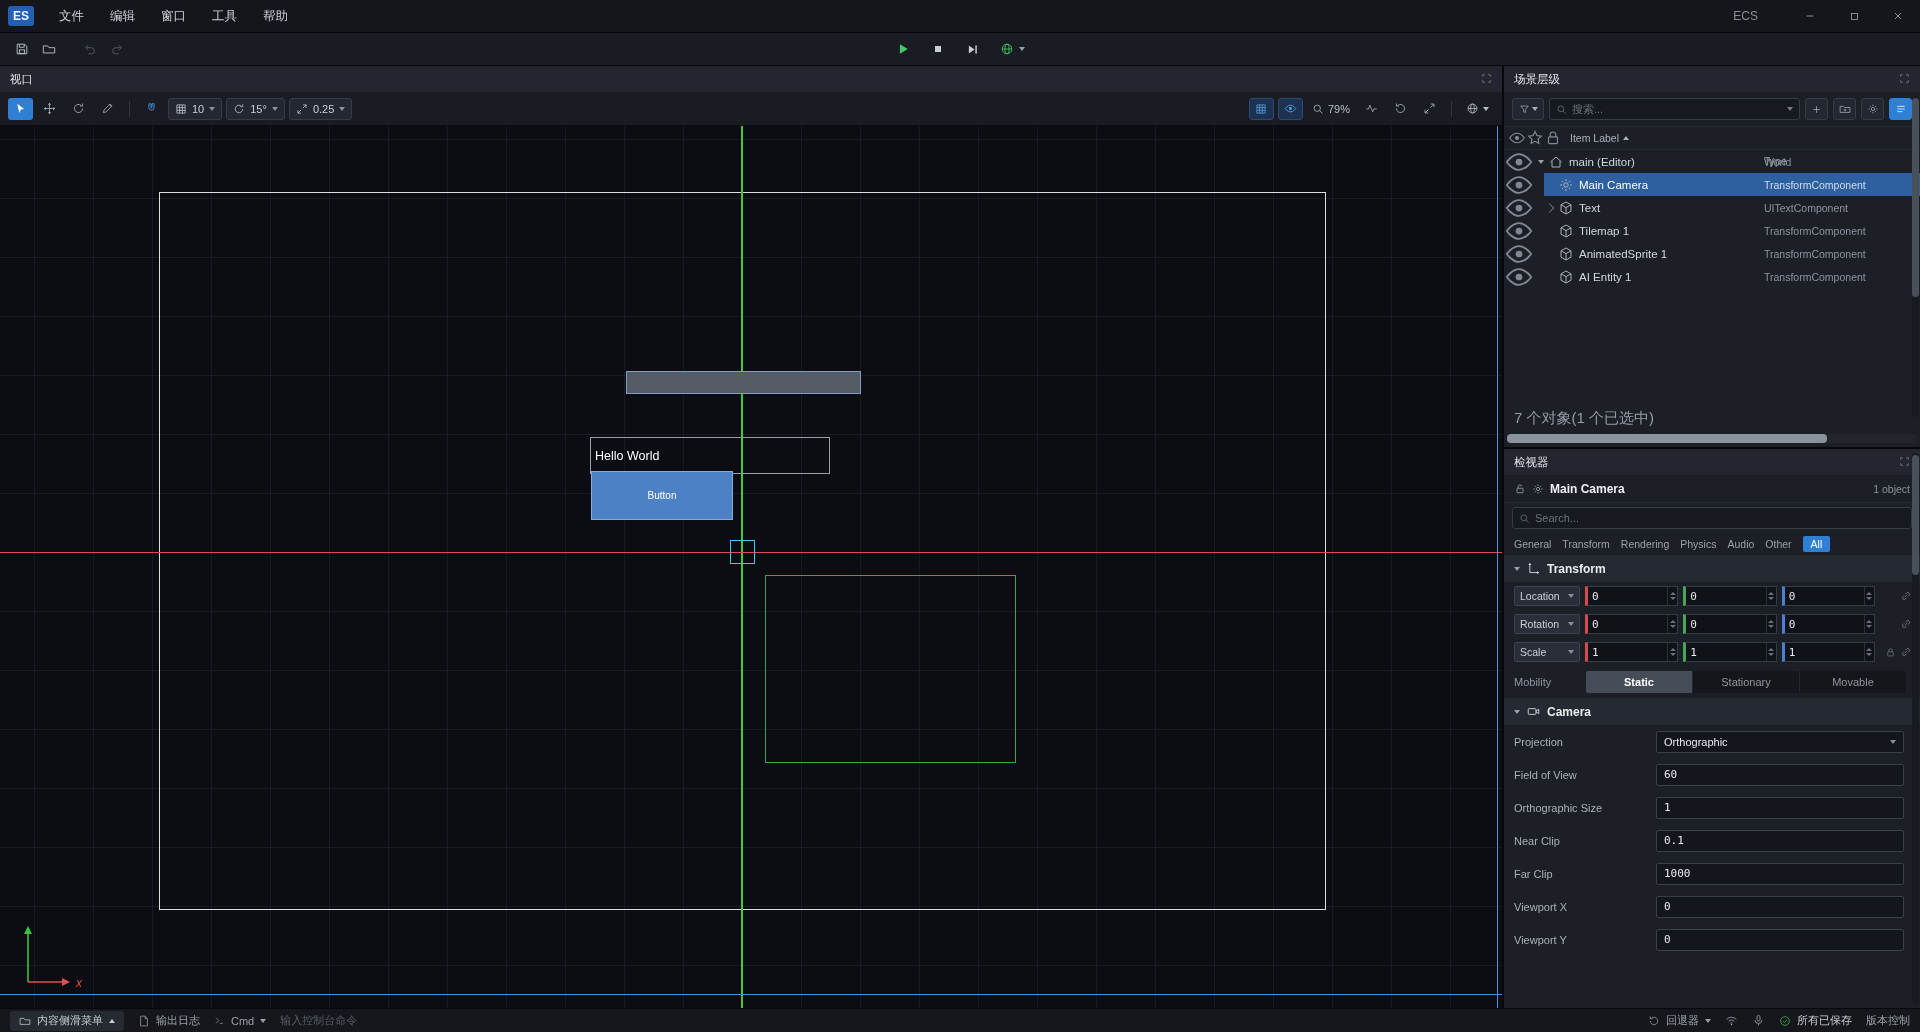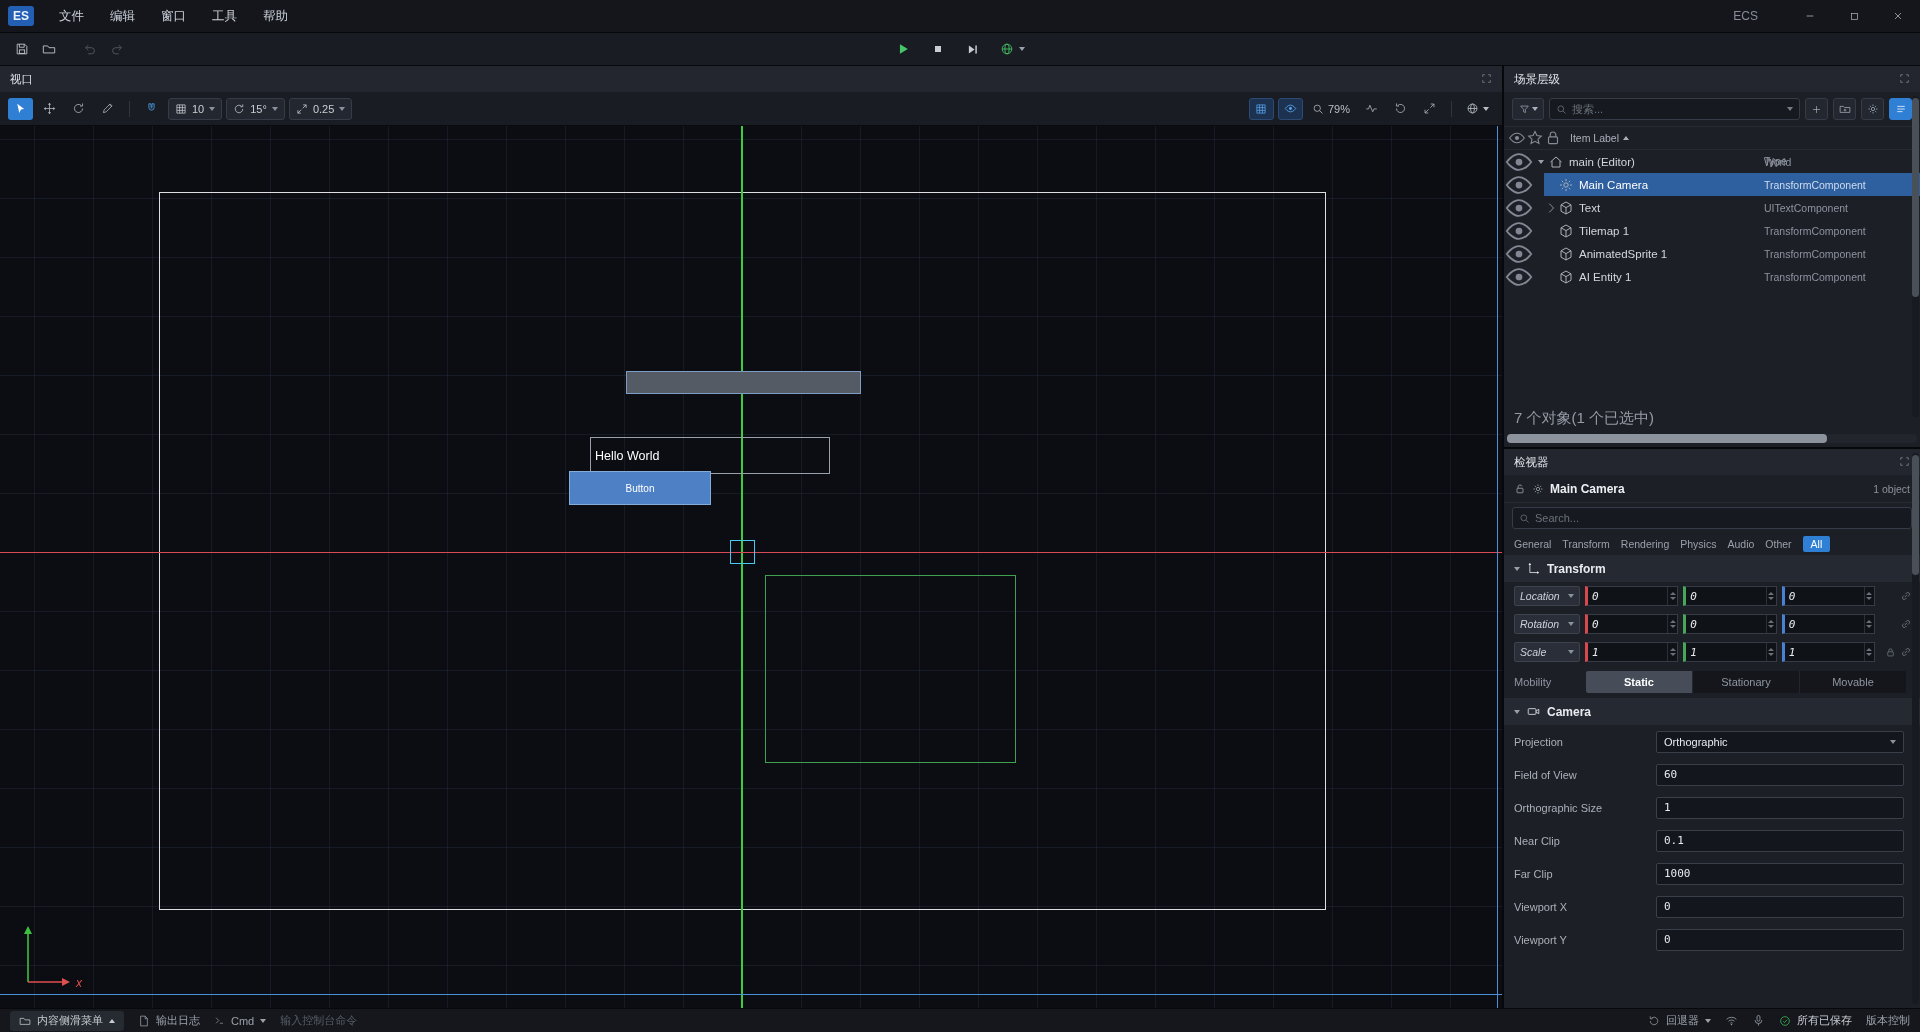--- a/index.html
+++ b/index.html
@@ -58,21 +58,21 @@
   background-image:linear-gradient(rgba(96,118,160,.13) 1px,transparent 1px),
                    linear-gradient(90deg,rgba(96,118,160,.13) 1px,transparent 1px);
   background-size:59px 59px;background-position:34px 13px;}
 .abs{position:absolute;}
 .y-axis{left:741px;top:0;bottom:0;width:2px;background:#3ecb3e;}
 .x-guide{top:426px;left:0;right:0;height:1px;background:#d84a57;}
 .scene-bounds{left:159px;top:66px;width:1167px;height:718px;border:1px solid #dcdee2;}
 .ui-panel{left:626px;top:245px;width:235px;height:23px;background:#555b65;border:1px solid #7d9cc6;}
 .ui-textbox{left:590px;top:311px;width:240px;height:37px;border:1px solid #99a0aa;display:flex;align-items:center;}
 .ui-textbox span{color:#fff;font-size:12.5px;padding-left:4px;}
-.ui-button{left:569px;top:345px;width:142px;height:34px;background:#4d80c5;border:1px solid #85abd9;
+.ui-button{left:591px;top:345px;width:142px;height:49px;background:#4d80c5;border:1px solid #85abd9;
   display:flex;align-items:center;justify-content:center;}
 .ui-button span{color:#fff;font-size:10px;}
 .sel-handle{left:730px;top:414px;width:25px;height:24px;border:1px solid #49c8f0;}
 .region-rect{left:765px;top:449px;width:251px;height:188px;border:1px solid #3fa050;}
 .cam-line{top:868px;left:0;right:0;height:1px;background:#4a90d9;}
 .cam-line-v{top:0;bottom:0;right:4px;width:1px;background:#4a90d9;}
 .gizmo{left:14px;top:794px;width:92px;height:72px;}
 
 
 .right-col{width:416px;display:flex;flex-direction:column;gap:2px;flex:none;justify-content:center;}
@@ -117,21 +117,21 @@
 .insp-search input::placeholder{color:#6b717c;}
 .insp-tabs{display:flex;align-items:center;gap:11px;padding:0 10px;height:23px;font-size:10.5px;color:#9aa0ab;flex:none;}
 .tab.active{background:#2f7fd4;color:#fff;padding:2px 8px;border-radius:2px;}
 .comp-row{height:29px;display:flex;align-items:center;padding:0 10px;border-top:1px solid #262a32;
   border-bottom:1px solid #262a32;font-size:11px;color:#c6cbd3;flex:none;}
 .add-btn{margin-left:auto;margin-right:8px;background:#2f7fd4;color:#fff;font-size:11px;height:19px;
   padding:0 9px;border-radius:2px;display:flex;align-items:center;gap:4px;}
 .section-header{height:27px;background:#252932;display:flex;align-items:center;gap:7px;padding:0 10px;
   font-size:12px;font-weight:bold;color:#e9ebef;flex:none;}
 .section-header .chev{color:#9aa0ab;}
-.vec-row{display:flex;align-items:center;gap:5px;padding:4px 8px 4px 10px;flex:none;font-style:italic;}
+.vec-row{display:flex;align-items:center;gap:5px;padding:4px 8px 4px 10px;flex:none;}
 .vec-label{width:66px;height:20px;background:#2a2e38;border:1px solid #3d434e;border-radius:2px;
   display:flex;align-items:center;justify-content:space-between;padding:0 5px;font-size:10.5px;color:#ccd1d9;flex:none;}
 .vec-label .caret{color:#8b919c;}
 .vec-input{flex:1;display:flex;align-items:center;background:#0f1217;border:1px solid #363b45;height:20px;min-width:0;}
 .vec-input input{flex:1;min-width:0;font-family:"DejaVu Sans Mono",monospace;font-size:11px;color:#e8eaee;padding:0 4px;}
 .ax-x{border-left:3px solid #d6494f;} .ax-y{border-left:3px solid #46a758;} .ax-z{border-left:3px solid #4a7fd4;}
 .spinners{width:10px;align-self:stretch;border-left:1px solid #2b2f38;display:flex;flex-direction:column;
   align-items:center;justify-content:center;gap:2px;color:#6a7078;}
 .spin{width:0;height:0;border-left:3px solid transparent;border-right:3px solid transparent;}
 .spin.up{border-bottom:3.5px solid currentColor;} .spin.dn{border-top:3.5px solid currentColor;}

